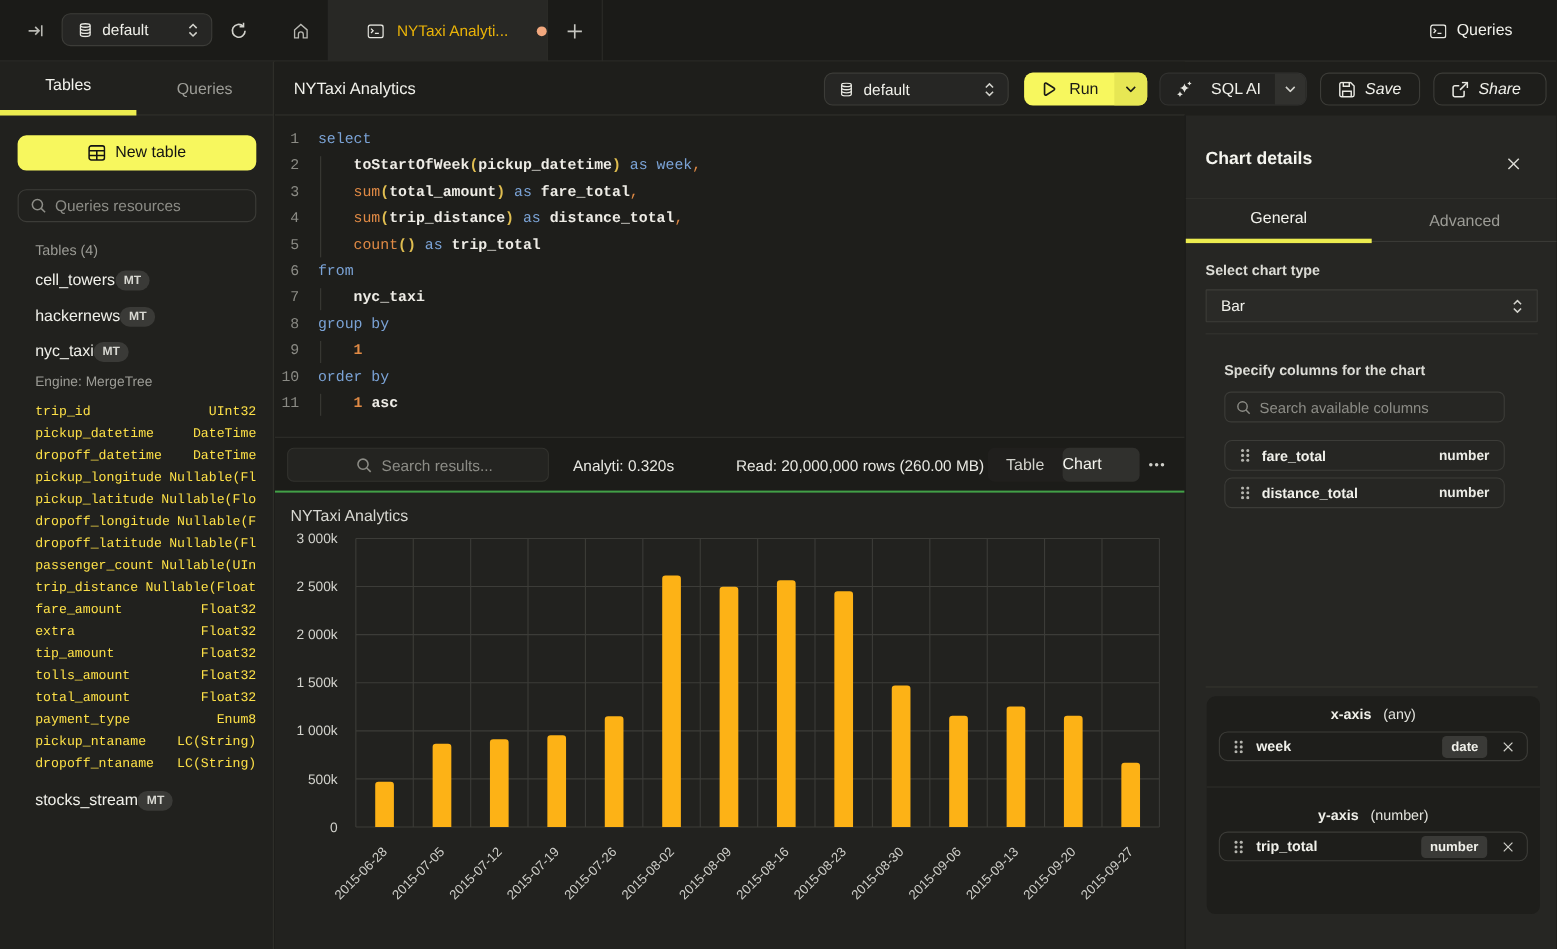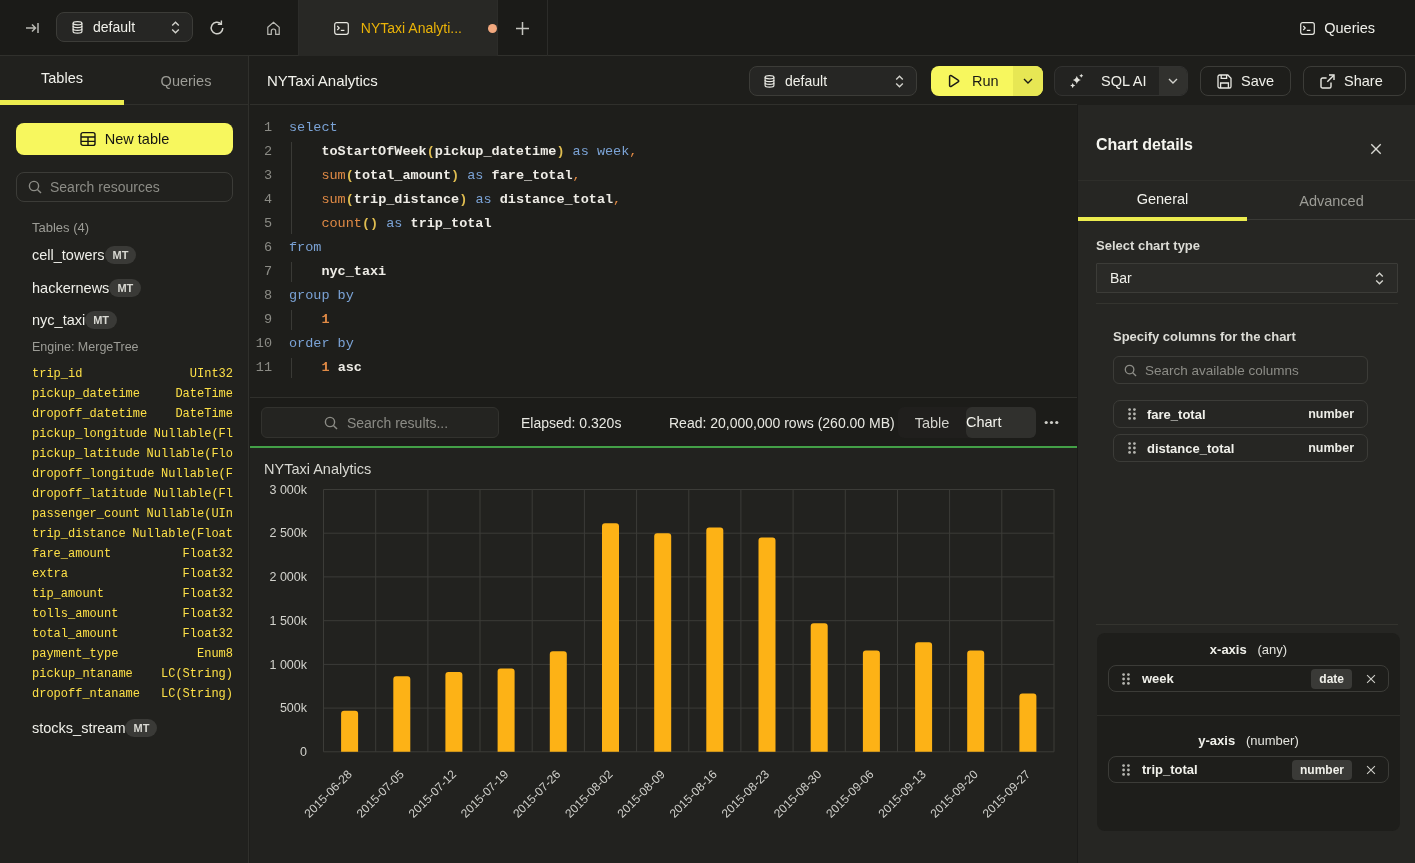--- a/index.html
+++ b/index.html
@@ -27,21 +27,21 @@
 .tlabel { position:absolute; left:32px; color:#9c9c96; font-size:13px; }
 .trow { position:absolute; left:32px; width:188px; height:20px; display:flex; align-items:center; color:#f0f0ea; font-size:14.5px; font-weight:500; }
 .mt { background:#3a3a37; color:#d8d8d2; font-size:11px; font-weight:700; border-radius:10px; padding:3px 8px; }
 .engine { position:absolute; left:32px; color:#9c9c96; font-size:12.5px; }
 .col { position:absolute; left:32px; width:201px; display:flex; justify-content:space-between; font-family:"Liberation Mono", monospace; font-size:12px; color:#fde047; }
 
 
 .mheader { position:absolute; left:250px; top:56px; width:827px; height:49px; background:#1e1e1b; border-bottom:1px solid #30302c; }
 .mtitle { position:absolute; left:17px; top:16px; color:#f2f2ec; font-size:15px; font-weight:500; }
 .btn { position:absolute; top:10px; height:30px; border-radius:8px; display:flex; align-items:center; font-size:14px; }
-.bordered { border:1px solid #3c3c38; color:#f0f0ea; }
+.bordered { border:1px solid #3c3c38; color:#f0f0ea;font-style:italic; }
 
 
 .editor { position:absolute; left:250px; top:106px; width:827px; height:291px; background:#1e1e1b; font-family:"Liberation Mono", monospace; font-size:13.5px; }
 .cl { position:absolute; left:0; height:24px; line-height:24px; white-space:pre; }
 .ln { position:absolute; width:22px; text-align:right; color:#8b8b85; height:24px; line-height:24px; left:0; top:0; }
 .kw { color:#7ba3d6; } .fn { color:#e08a45; } .pa { color:#dfbd50; font-weight:700; } .id { color:#eeece6; font-weight:700; } .nu { color:#e08a45; font-weight:700; }
 
 
 .rtoolbar { position:absolute; left:250px; top:397px; width:827px; height:49px; background:#1c1c19; border-top:1px solid #30302c; color:#e8e8e2; font-size:14px; }
 .greenline { position:absolute; left:250px; top:446px; width:827px; height:2px; background:#43a047; }
@@ -115,21 +115,21 @@
           <rect x="1" y="1.6" width="14" height="12.8" rx="2"></rect>
           <path d="M1 6h14M1 10.4h14M8 6v8.4"></path>
         </svg>
       <span>New table</span>
     </div>
     <div class="sresources">
       <svg width="14" height="14" viewBox="0 0 14 14" fill="none" stroke="#8c8c86" stroke-width="1.4">
           <circle cx="6" cy="6" r="4.6"></circle>
           <path d="M9.4 9.4 13 13"></path>
         </svg>
-      <span>Search resources</span>
+      <span>Queries resources</span>
     </div>
     <div class="tlabel" style="top:164px">Tables (4)</div>
     <div class="trow" style="top:189px">
         <span>cell_towers</span>
         <span class="mt">MT</span>
       </div>
     <div class="trow" style="top:222px">
         <span>hackernews</span>
         <span class="mt">MT</span>
       </div>
@@ -296,21 +296,21 @@
     <div class="cl" style="left:39px;top:250px">    <span class="nu">1</span> <span class="id">asc</span></div>
   </div>
   <div class="rtoolbar">
     <div class="abs" style="left:11px;top:9px;width:238px;height:31px;background:#242421;border:1px solid #32322e;border-radius:6px;display:flex;align-items:center;gap:9px;padding-left:12px;color:#8c8c86;justify-content:center;">
       <svg width="14" height="14" viewBox="0 0 14 14" fill="none" stroke="#8c8c86" stroke-width="1.4">
           <circle cx="6" cy="6" r="4.6"></circle>
           <path d="M9.4 9.4 13 13"></path>
         </svg>
       <span>Search results...</span>
     </div>
-    <div class="abs" style="left:271px;top:17px;font-weight:500;">Elapsed: 0.320s</div>
+    <div class="abs" style="left:271px;top:17px;font-weight:500;">Analyti: 0.320s</div>
     <div class="abs" style="left:419px;top:17px;font-weight:500;">Read: 20,000,000 rows (260.00 MB)</div>
     <div class="abs" style="left:648px;top:9px;width:138px;height:31px;background:#201f1d;border-radius:6px;display:flex;align-items:center;">
       <span style="width:68px;text-align:center;color:#d2d2cc;font-size:14.5px;">Table</span>
       <span style="width:70px;height:31px;line-height:31px;text-align:left;background:#30302d;border-radius:6px;color:#f5f5ef;font-size:14.5px;">Chart</span>
     </div>
     <svg class="abs" style="left:794px;top:21.5px" width="15" height="5" viewBox="0 0 15 5" fill="#cfcfc9">
         <circle cx="2.2" cy="2.5" r="1.6"></circle>
         <circle cx="7.5" cy="2.5" r="1.6"></circle>
         <circle cx="12.8" cy="2.5" r="1.6"></circle>
       </svg>

